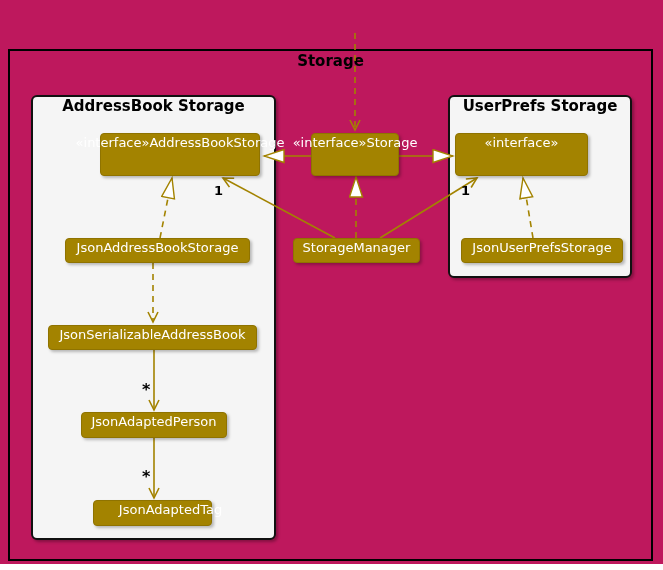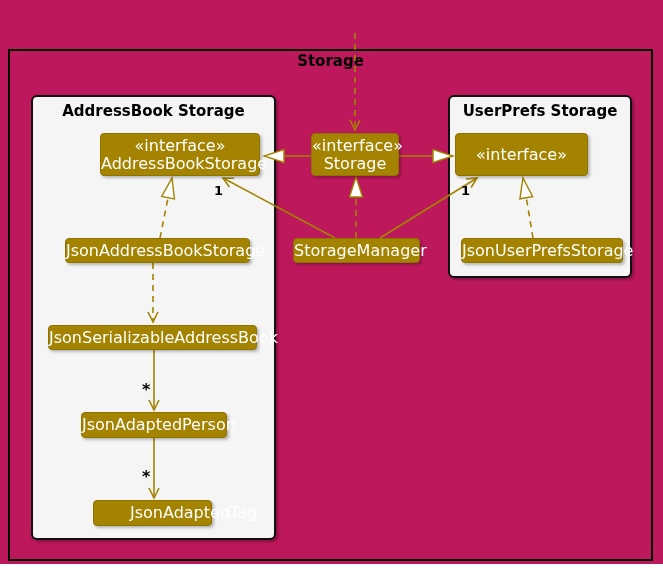--- a/index.html
+++ b/index.html
@@ -16,31 +16,31 @@
     position:absolute; left:8px; top:52px; width:645px;
     text-align:center; font-weight:bold; font-size:15px; color:#000000;
   }
   .pkg {
     position:absolute; background:#F5F5F5; border:2px solid #111111;
     border-radius:6px; box-sizing:border-box;
     box-shadow:2px 2px 3px rgba(0,0,0,0.30);
   }
   .pkg-title {
     width:100%; text-align:center; font-weight:bold; font-size:15px;
-    color:#000000; padding-top:5px;
+    color:#000000; 
   }
   .pkg-ab { left:31px; top:95px; width:245px; height:445px; }
   .pkg-up { left:448px; top:95px; width:184px; height:183px; }
   .edges { position:absolute; left:0; top:0; width:663px; height:570px; z-index:3; }
   .uml-class {
     position:absolute; z-index:4; background:#A38300; color:#FFFFFF;
     border:1px solid #8F7300; border-radius:4px; box-sizing:border-box;
     box-shadow:2px 2px 3px rgba(0,0,0,0.25);
-    display:flex; flex-direction:column; justify-content:center;
-    text-align:center; font-size:16px; line-height:18px; white-space:nowrap;
+    display:flex; flex-direction:row; justify-content:center;
+    text-align:center; font-size:13px; line-height:18px; white-space:nowrap;
   }
   .c-storage  { left:311px; top:133px; width:88px;  height:43px; }
   .c-absif    { left:100px; top:133px; width:160px; height:43px; }
   .c-upsif    { left:455px; top:133px; width:133px; height:43px; }
   .c-manager  { left:293px; top:238px; width:127px; height:25px; }
   .c-jsonabs  { left:65px;  top:238px; width:185px; height:25px;text-align:right; }
   .c-jsonups  { left:455px; top:238px; width:162px; height:25px;margin-left:6px; }
   .c-jsonser  { left:48px;  top:325px; width:209px; height:25px; }
   .c-jsonper  { left:81px;  top:412px; width:146px; height:26px; }
   .c-jsontag  { left:93px;  top:500px; width:119px; height:26px;padding-left:36px; }

